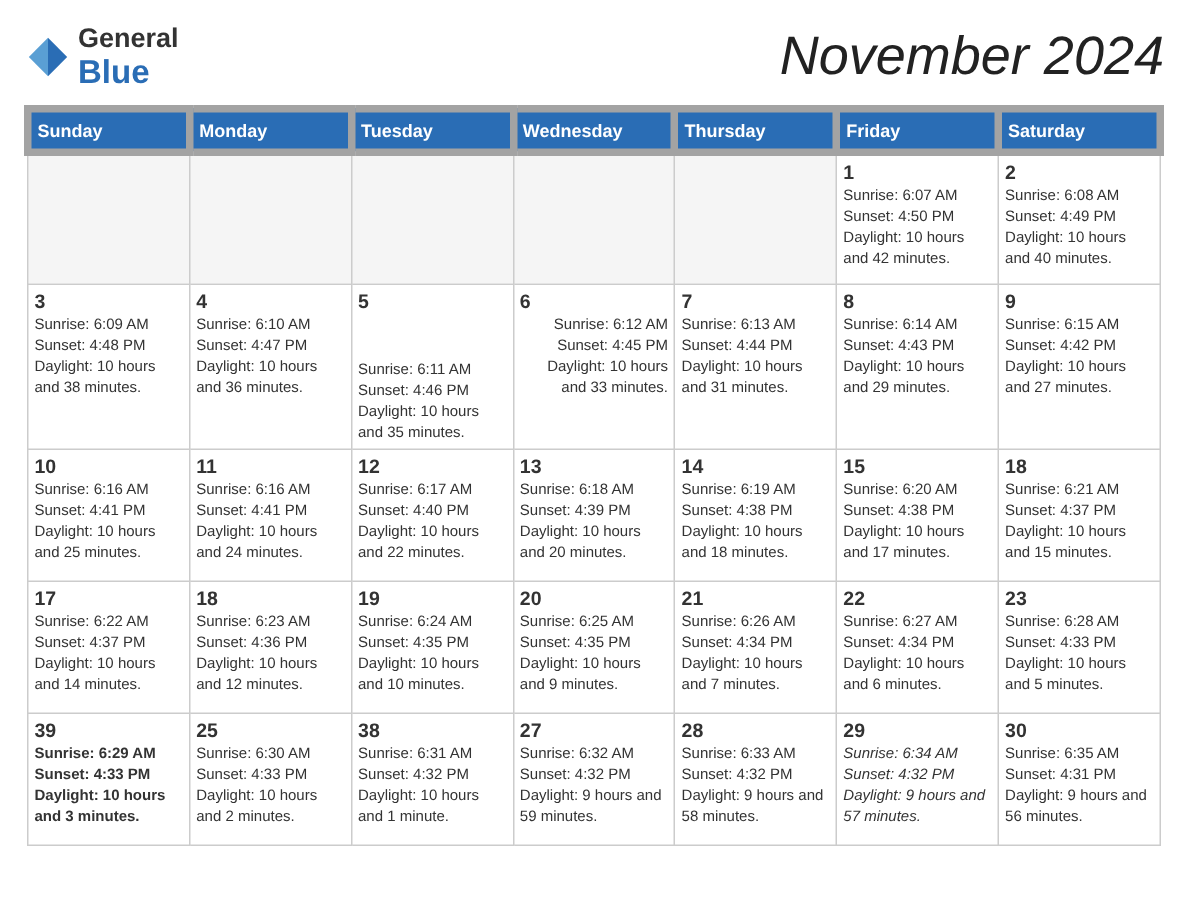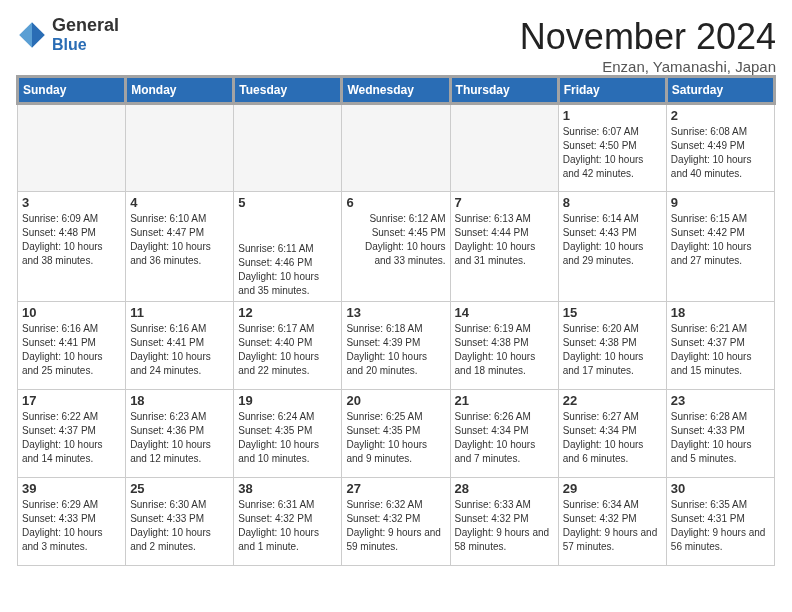--- a/index.html
+++ b/index.html
@@ -7,47 +7,49 @@
       font-family: Arial, sans-serif;
       background: #fff;
       width: 792px;
       min-height: 612px;
       padding: 16px;
     }
     .header {
       display: flex;
       justify-content: space-between;
       align-items: flex-start;
+      margin-bottom: 10px;
     }
     .logo {
       display: flex;
       align-items: center;
       gap: 4px;
     }
     .logo-text {
       display: flex;
       flex-direction: column;
       line-height: 1.1;
     }
     .logo-text .general {
       font-size: 18px;
       font-weight: bold;
       color: #333;
     }
     .logo-text .blue {
-      font-size: 16px;
+      font-size: 22px;
       font-weight: bold;
       color: #2a6db5;
     }
     .logo-icon {
       width: 32px;
       height: 32px;
     }
     .title-block {
       text-align: right;
+      font-style: italic;
     }
     .month-title {
       font-size: 36px;
       font-weight: normal;
       color: #222;
     }
     .location {
       font-size: 15px;
       color: #555;
     }
@@ -56,21 +58,21 @@
       border-collapse: collapse;
       table-layout: fixed;
     }
     th {
       background: #2a6db5;
       color: #fff;
       font-size: 12px;
       font-weight: bold;
       padding: 5px 4px;
       text-align: left;
-      border: 3px solid #a3a3a3;
+      border: 5px solid #a3a3a3;
     }
     td {
       border: 1px solid #ccc;
       vertical-align: top;
       padding: 3px 4px;
       font-size: 10.5px;
       color: #333;
       height: 88px;
       background: #fff;
     }
@@ -98,21 +100,20 @@
       <polygon points="20,4 36,20 20,36" fill="#2a6db5"></polygon>
       <polygon points="4,20 20,4 20,36" fill="#5a9fd4"></polygon>
     </svg>
     <div class="logo-text">
       <span class="general">General</span>
       <span class="blue">Blue</span>
     </div>
   </div>
   <div class="title-block">
     <div class="month-title">November 2024</div>
-    <div class="location">Enzan, Yamanashi, Japan</div>
   </div>
 </div>
 
 <table>
   <thead>
     <tr>
     <th>Sunday</th>
         <th>Monday</th>
         <th>Tuesday</th>
         <th>Wednesday</th>
@@ -269,21 +270,21 @@
         <td>
           <span class="day-num">23</span>
           <div class="day-info" style="white-space: pre-line;">Sunrise: 6:28 AM
 Sunset: 4:33 PM
 Daylight: 10 hours and 5 minutes.</div>
         </td>
       </tr>
       <tr>
         <td>
           <span class="day-num">39</span>
-          <div class="day-info" style="white-space: pre-line;">Sunrise: 6:29 AM
+          <div class="day-info" style="white-space: pre-line; font-weight: bold;">Sunrise: 6:29 AM
 Sunset: 4:33 PM
 Daylight: 10 hours and 3 minutes.</div>
         </td>
         <td>
           <span class="day-num">25</span>
           <div class="day-info" style="white-space: pre-line;">Sunrise: 6:30 AM
 Sunset: 4:33 PM
 Daylight: 10 hours and 2 minutes.</div>
         </td>
         <td>
@@ -299,21 +300,21 @@
 Daylight: 9 hours and 59 minutes.</div>
         </td>
         <td>
           <span class="day-num">28</span>
           <div class="day-info" style="white-space: pre-line;">Sunrise: 6:33 AM
 Sunset: 4:32 PM
 Daylight: 9 hours and 58 minutes.</div>
         </td>
         <td>
           <span class="day-num">29</span>
-          <div class="day-info" style="white-space: pre-line;">Sunrise: 6:34 AM
+          <div class="day-info" style="white-space: pre-line; font-style: italic;">Sunrise: 6:34 AM
 Sunset: 4:32 PM
 Daylight: 9 hours and 57 minutes.</div>
         </td>
         <td>
           <span class="day-num">30</span>
           <div class="day-info" style="white-space: pre-line;">Sunrise: 6:35 AM
 Sunset: 4:31 PM
 Daylight: 9 hours and 56 minutes.</div>
         </td>
       </tr>

